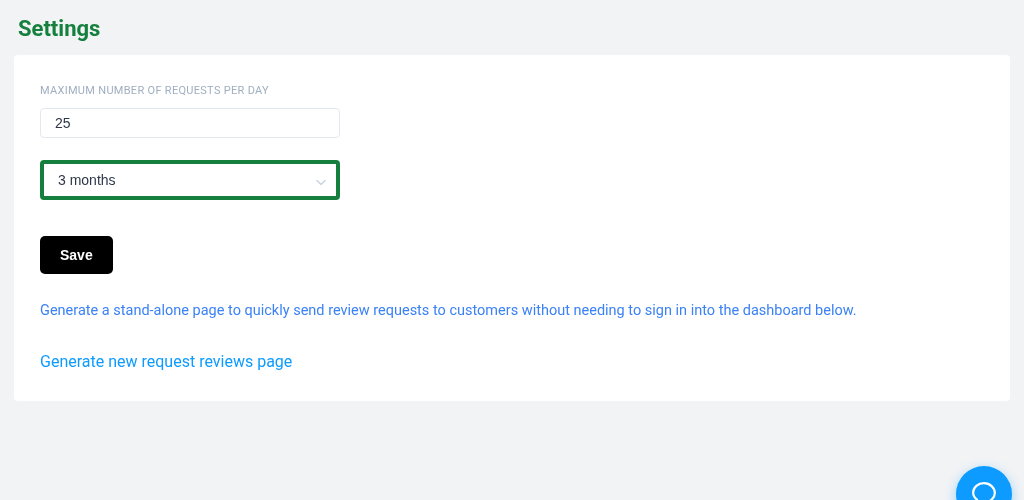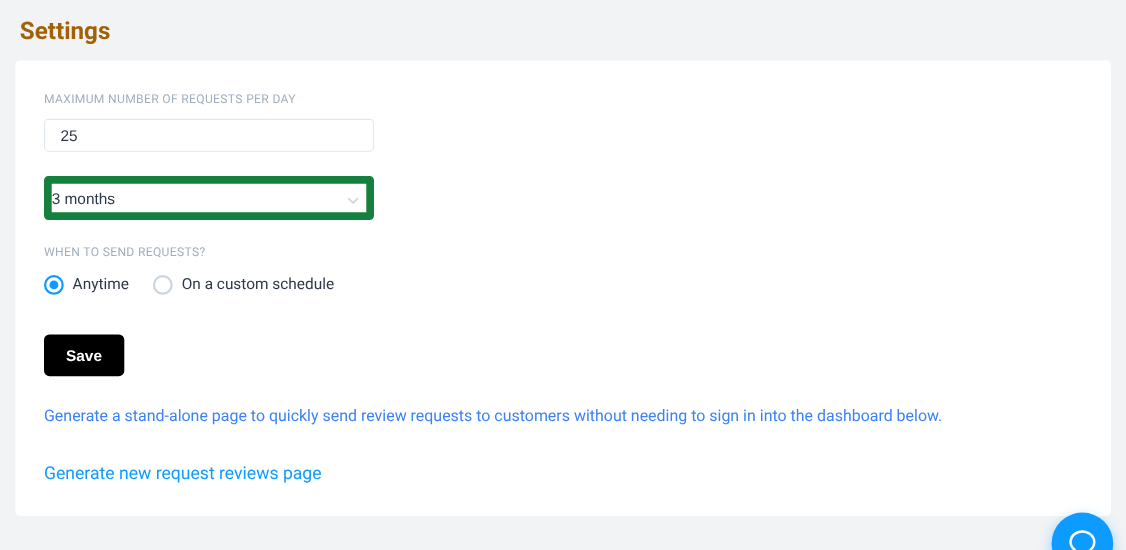--- a/index.html
+++ b/index.html
@@ -12,21 +12,21 @@
       background: #f1f3f5;
       color: #2d3748;
       width: 1024px;
       height: 500px;
       overflow: hidden;
       position: relative;
     }
     .page-title {
       font-size: 22px;
       font-weight: 700;
-      color: #a16207;
+      color: #15803d;
       padding: 16px 18px 14px;
     }
     .card {
       background: #ffffff;
       margin: 0 14px;
       border-radius: 4px;
       padding: 28px 26px 30px;
     }
     .field-label {
       font-size: 11px;
@@ -49,23 +49,23 @@
       background: #fff;
       outline: none;
     }
     .select-wrapper {
       position: relative;
       width: 300px;
     }
     .select-input {
       width: 100%;
       height: 40px;
-      border: 7px solid #15803d;
+      border: 4px solid #15803d;
       border-radius: 4px;
-      padding: 0 0;
+      padding: 0 14px;
       font-size: 14px;
       color: #2d3748;
       background: #fff;
       outline: none;
       appearance: none;
       -webkit-appearance: none;
       cursor: pointer;
     }
     .select-caret {
       position: absolute;
@@ -172,35 +172,20 @@
     <div class="select-wrapper">
       <input class="select-input" type="text" readonly="" value="3 months" style="">
       <span class="select-caret">
         <svg width="10" height="6" viewBox="0 0 10 6" fill="none">
             <path d="M1 1L5 5L9 1" stroke="currentColor" stroke-width="1.5" stroke-linecap="round" stroke-linejoin="round"></path>
           </svg>
       </span>
     </div>
   </div>
 
-  <div class="field-group">
-    <div class="field-label">WHEN TO SEND REQUESTS?</div>
-    <div class="radio-group">
-      <div class="radio-item">
-        <span class="radio-circle selected">
-            <span class="radio-dot"></span>
-          </span>
-        <span class="radio-label">Anytime</span>
-      </div>
-      <div class="radio-item">
-        <span class="radio-circle"></span>
-        <span class="radio-label">On a custom schedule</span>
-      </div>
-    </div>
-  </div>
 
   <button class="save-button">Save</button>
 
   <p class="description-text">Generate a stand-alone page to quickly send review requests to customers without needing to sign in into the dashboard below.</p>
 
   <a class="link-text">Generate new request reviews page</a>
 
 </div>
 
 <div class="help-bubble">

